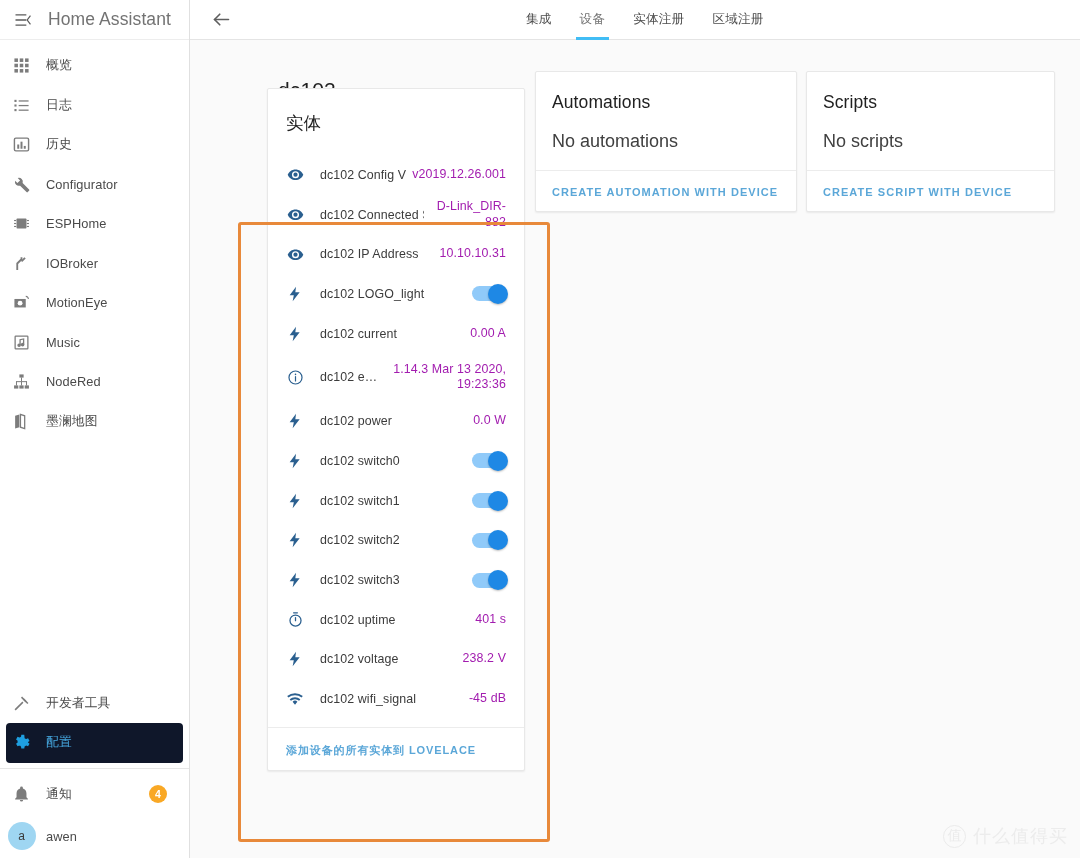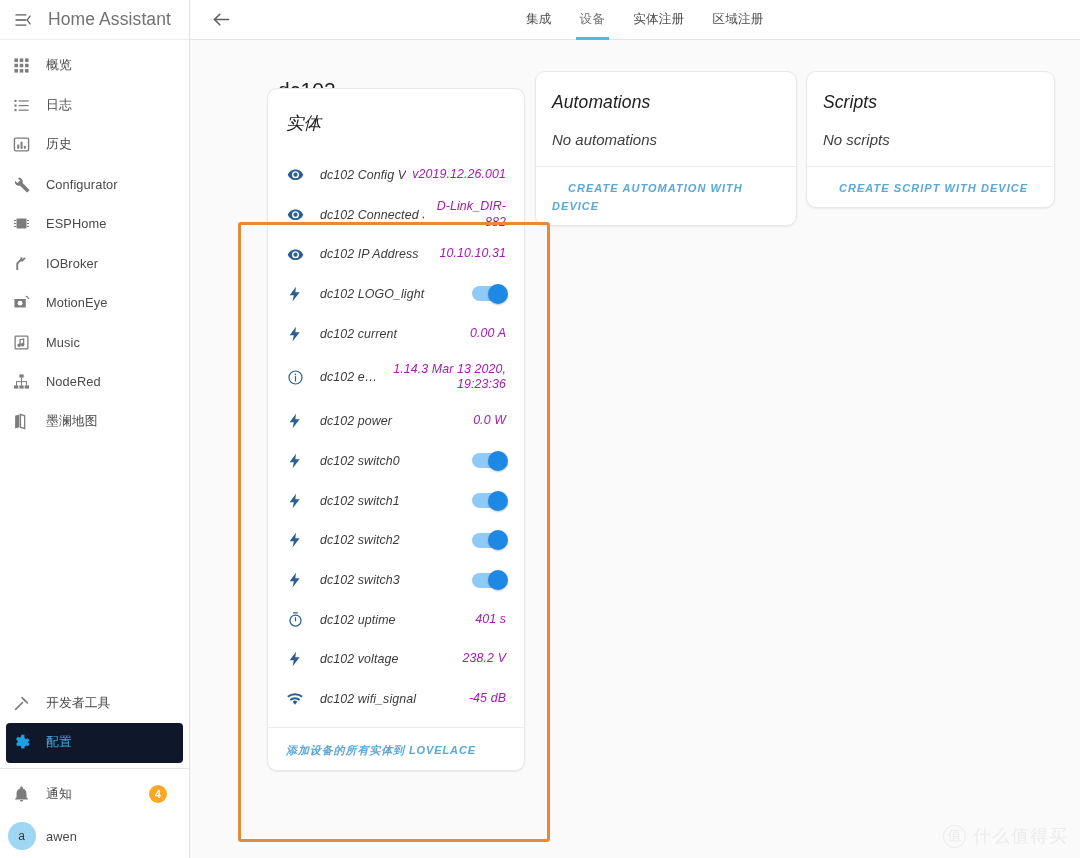--- a/index.html
+++ b/index.html
@@ -94,32 +94,31 @@
   
   .dev-info { position: absolute; left: 88px; top: 38px; width: 260px; }
   .dev-name { font-size: 21px; color: #212121; font-weight: normal; letter-spacing: 0.1px; }
   .dev-model { font-size: 11.3px; color: #8c8c8c; margin-top: 13px; line-height: 1.45; letter-spacing: 0.15px; }
   .dev-by { font-size: 11.3px; color: #8c8c8c; line-height: 1.45; }
   .dev-fw { font-size: 11.6px; color: #6b6b6b; margin-top: 9px; letter-spacing: 0.1px; }
 
   
   .card {
     background: #ffffff; border: 1px solid #e8e8e8;
-    border-radius: 10px; box-shadow: 0 1px 2px rgba(0,0,0,0.07);
+    border-radius: 2px; box-shadow: 0 1px 2px rgba(0,0,0,0.07);
     position: absolute;
-    font-style: italic;
   }
   .card-auto { left: 345px; top: 31px; width: 262px; }
   .card-scripts { left: 616px; top: 31px; width: 249px; }
   .card-title { font-size: 17.5px; color: #212121; padding: 20px 16px 0 16px; letter-spacing: 0.1px; }
-  .card-empty { font-size: 15px; color: #404040; padding: 18px 16px 18px 16px; }
+  .card-empty { font-size: 18px; color: #404040; padding: 18px 16px 18px 16px; }
   .card-actions { border-top: 1px solid #ececec; padding: 11px 16px; }
   .card-link {
     font-size: 11px; color: #5ba7d8; letter-spacing: 1.05px;
-    font-weight: bold; cursor: pointer; text-transform: uppercase; margin-left: 16px;
+    font-weight: bold; cursor: pointer; text-transform: uppercase;
   }
 
   
   .card-entities {
     left: 77px; top: 48px; width: 258px;
     padding-bottom: 0;
   }
   .ent-title { font-size: 17.5px; color: #212121; padding: 22px 18px 0 18px; }
   .ent-list { padding: 20px 0 8px 0; }
   .ent-row {

